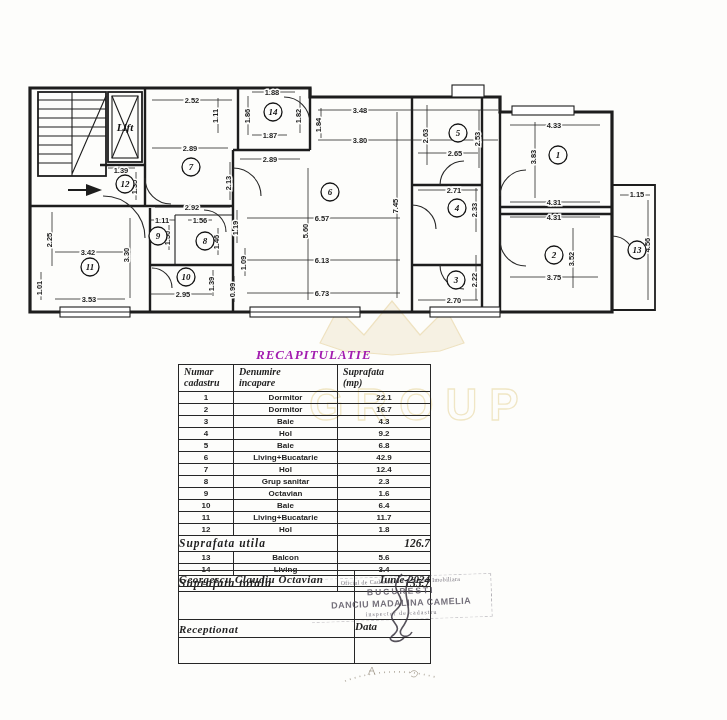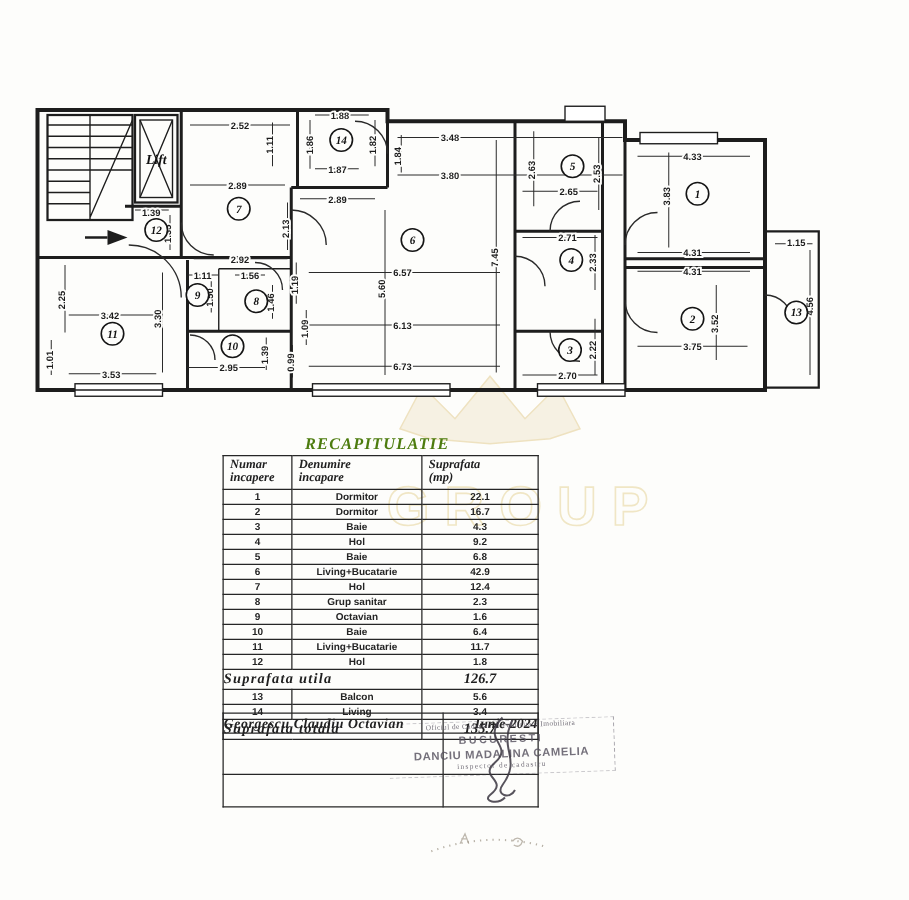--- a/index.html
+++ b/index.html
@@ -16,31 +16,31 @@
   .arc{stroke:#2a2a2a;stroke-width:1.1;fill:none}
   .winrect{fill:#ffffff;stroke:#1d1d1d;stroke-width:1.1}
   text.dim{font:bold 7.5px "Liberation Sans",sans-serif;fill:#1c1c1c;text-anchor:middle;
     paint-order:stroke;stroke:#fdfdfb;stroke-width:3px;}
   text.roomnum{font:italic bold 9px "Liberation Serif",serif;fill:#111;text-anchor:middle}
   circle.roomc{fill:#fdfdfb;stroke:#151515;stroke-width:1.3}
   text.liftlbl{font:italic bold 11px "Liberation Serif",serif;fill:#111;text-anchor:middle}
   
   #watermark{position:absolute;left:280px;top:295px;opacity:.75;pointer-events:none;z-index:0}
   
-  #tbl-title{position:absolute;left:244px;top:347px;z-index:2;
-    font:italic bold 13px "Liberation Serif",serif;letter-spacing:1px;color:#4d7c0f}
+  #tbl-title{position:absolute;left:256px;top:347px;z-index:2;
+    font:italic bold 13px "Liberation Serif",serif;letter-spacing:1px;color:#a21caf}
   table{border-collapse:collapse;background:transparent;table-layout:fixed}
   #recap{position:absolute;left:178px;top:364px;width:252px;z-index:2}
   #recap td,#recap th,#recap-foot td{border:1.5px solid #262626;padding:0;overflow:hidden}
   #recap th{font:italic bold 10px "Liberation Serif",serif;text-align:left;
     padding:1px 0 1px 5px;vertical-align:top;white-space:pre-line;line-height:11px;height:24px}
   tr.row-data td{font:bold 8px "Liberation Sans",sans-serif;text-align:center;height:11px;line-height:11px;color:#242424}
   tr.row-sum td{font:italic bold 11.5px "Liberation Serif",serif;height:15px;line-height:15px}
   tr.row-sum td.lab{padding-left:12px;letter-spacing:1px}
-  tr.row-sum td.val{text-align:center}
+  tr.row-sum td.val{text-align:right}
   #recap-foot{position:absolute;left:178px;top:570px;width:252px;z-index:2}
   #recap-foot td{font:italic bold 11px "Liberation Serif",serif;color:#222}
   td.ft-name{padding-left:6px;letter-spacing:.5px;height:15px;line-height:15px}
   td.ft-date{text-align:right;height:15px;line-height:15px}
   td.ft-empty{height:32px}
   td.ft-recv{padding-left:6px;height:17px;line-height:17px;letter-spacing:.5px}
   td.ft-data{vertical-align:top;padding:1px 0 0 8px;font-size:10px;height:17px}
   td.ft-blank{height:25px}
   
   #stamp{position:absolute;left:311px;top:576px;width:176px;z-index:3;
@@ -247,21 +247,21 @@
 
 <table id="recap">
   <colgroup>
       <col style="width:55px">
       <col style="width:104px">
       <col style="width:93px">
     </colgroup>
   <thead>
     <tr>
       <th>Numar
-incapere</th>
+cadastru</th>
       <th>Denumire
 incapare</th>
       <th>Suprafata
 (mp)</th>
     </tr>
   </thead>
   <tbody id="recap-body">
       <tr class="row-data">
         <td>1</td>
         <td>Dormitor</td>
@@ -351,20 +351,24 @@
   <tbody>
     <tr>
       <td class="ft-name">Georgescu Claudiu Octavian</td>
       <td class="ft-date">Iunie-2024</td>
     </tr>
     <tr>
       <td class="ft-empty"></td>
       <td class="ft-empty"></td>
     </tr>
     <tr>
+      <td class="ft-recv">Receptionat</td>
+      <td class="ft-data">Data</td>
+    </tr>
+    <tr>
       <td class="ft-blank"></td>
       <td class="ft-blank"></td>
     </tr>
   </tbody>
 </table>
 
 <div id="stamp">
   <div class="s1">Oficiul de Cadastru si Publicitate Imobiliara</div>
   <div class="s2">BUCURESTI</div>
   <div class="s3">DANCIU MADALINA CAMELIA</div>

